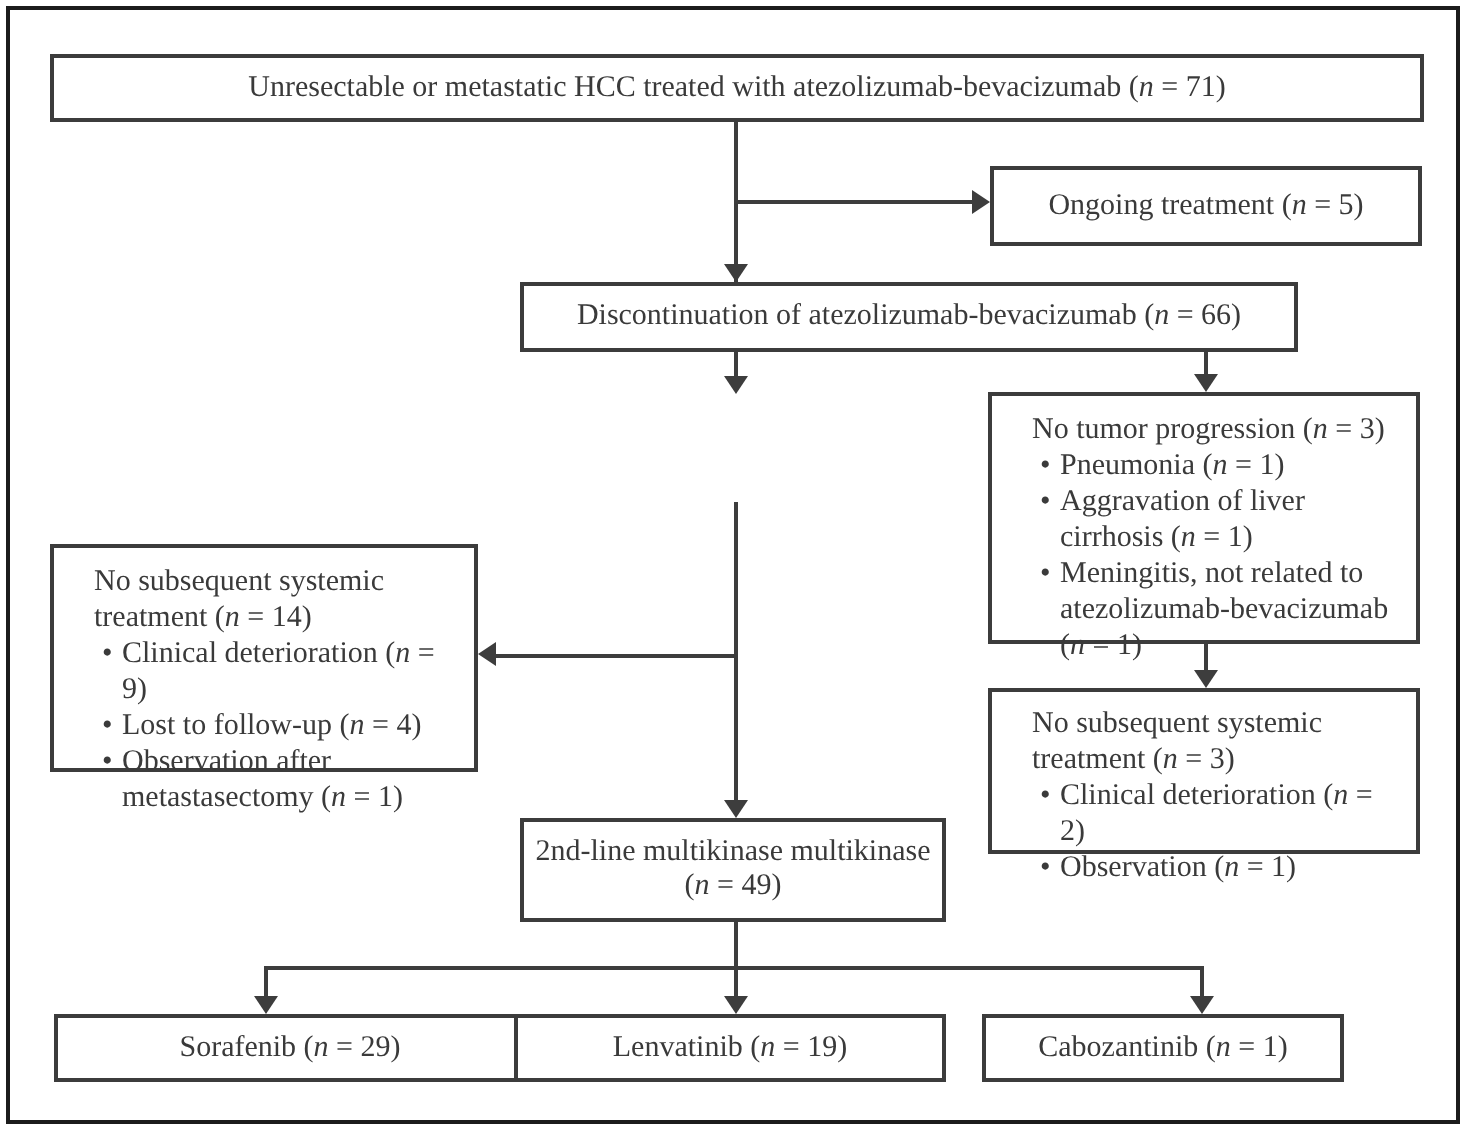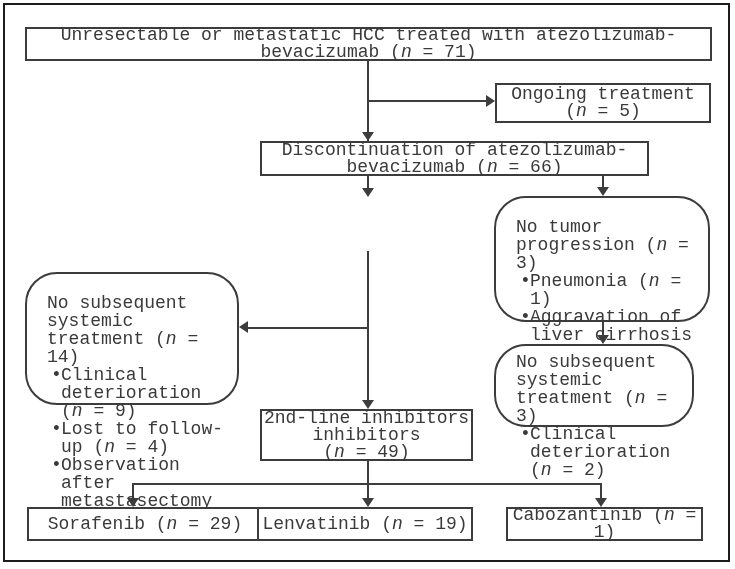--- a/index.html
+++ b/index.html
@@ -12,23 +12,23 @@
   html, body {
     margin: 0;
     padding: 0;
     background: var(--background);
   }
   #canvas {
     position: relative;
     width: 735px;
     height: 569px;
     background: var(--background);
-    font-family: Liberation Mono, monospace;
+    font-family: Liberation Serif, serif;
     color: var(--text);
-    font-size: 18px;
+    font-size: 15px;
     overflow: hidden;
   }
   .frame {
     position: absolute;
     left: 3px; top: 3px;
     width: 727px; height: 559px;
     border: 2px solid var(--frame);
     box-sizing: border-box;
   }
   .box {
@@ -47,23 +47,22 @@
   }
   .box.leftflow {
     display: flex;
     flex-direction: column;
     justify-content: center;
     padding-left: 20px;
     padding-right: 6px;
     line-height: 18px;
   }
   .box.list {
-    padding: 20px 6px 0 20px;
+    padding: 8px 6px 0 20px;
     line-height: 18px;
-    border-radius: 32px;
   }
   .box.list .bullet {
     position: relative;
     padding-left: 14px;
   }
   .box.list .bullet::before {
     content: "\2022";
     position: absolute;
     left: 4px;
     top: 0;
@@ -138,43 +137,45 @@
 
   <div class="box center" style="left:260px; top:141px; width:389px; height:35px;text-align:center;">
     <span>Discontinuation of atezolizumab-bevacizumab (<i>n</i> = 66)</span>
   </div>
 
 
   <div class="box list" style="left:494px; top:196px; width:216px; height:126px;">
     <div>No tumor progression (<i>n</i> = 3)</div>
     <div class="bullet">Pneumonia (<i>n</i> = 1)</div>
     <div class="bullet">Aggravation of liver cirrhosis (<i>n</i> = 1)</div>
+    <div class="bullet">Meningitis, not related to atezolizumab-bevacizumab (<i>n</i> = 1)</div>
   </div>
 
-  <div class="box list" style="left:25px; top:272px; width:214px; height:133px;">
+  <div class="box list" style="left:25px; top:272px; width:214px; height:114px;">
     <div>No subsequent systemic treatment (<i>n</i> = 14)</div>
     <div class="bullet">Clinical deterioration (<i>n</i> = 9)</div>
     <div class="bullet">Lost to follow-up (<i>n</i> = 4)</div>
     <div class="bullet">Observation after metastasectomy (<i>n</i> = 1)</div>
   </div>
 
-  <div class="box list" style="left:494px; top:344px; width:200px; height:83px; padding-top:7px;">
+  <div class="box list" style="left:494px; top:344px; width:216px; height:83px; padding-top:7px;">
     <div>No subsequent systemic treatment (<i>n</i> = 3)</div>
     <div class="bullet">Clinical deterioration (<i>n</i> = 2)</div>
+    <div class="bullet">Observation (<i>n</i> = 1)</div>
   </div>
 
   <div class="box center" style="left:260px; top:409px; width:213px; height:52px;">
-    <span>2nd-line inhibitors inhibitors</span>
+    <span>2nd-line multikinase multikinase</span>
     <span>(<i>n</i> = 49)</span>
   </div>
 
   <div class="box center" style="left:27px; top:507px; width:236px; height:34px;">
     <span>Sorafenib (<i>n</i> = 29)</span>
   </div>
 
   <div class="box center" style="left:257px; top:507px; width:216px; height:34px;">
     <span>Lenvatinib (<i>n</i> = 19)</span>
   </div>
 
-  <div class="box center" style="left:491px; top:507px; width:197px; height:34px;margin-left:15px;">
+  <div class="box center" style="left:491px; top:507px; width:181px; height:34px;">
     <span>Cabozantinib (<i>n</i> = 1)</span>
   </div>
 </div>
 
 </body></html>

